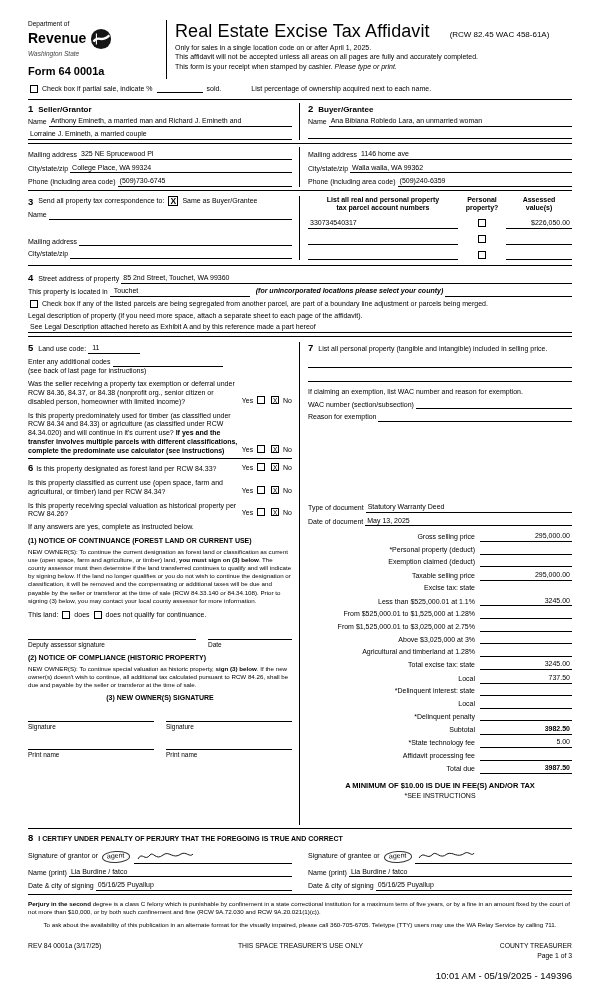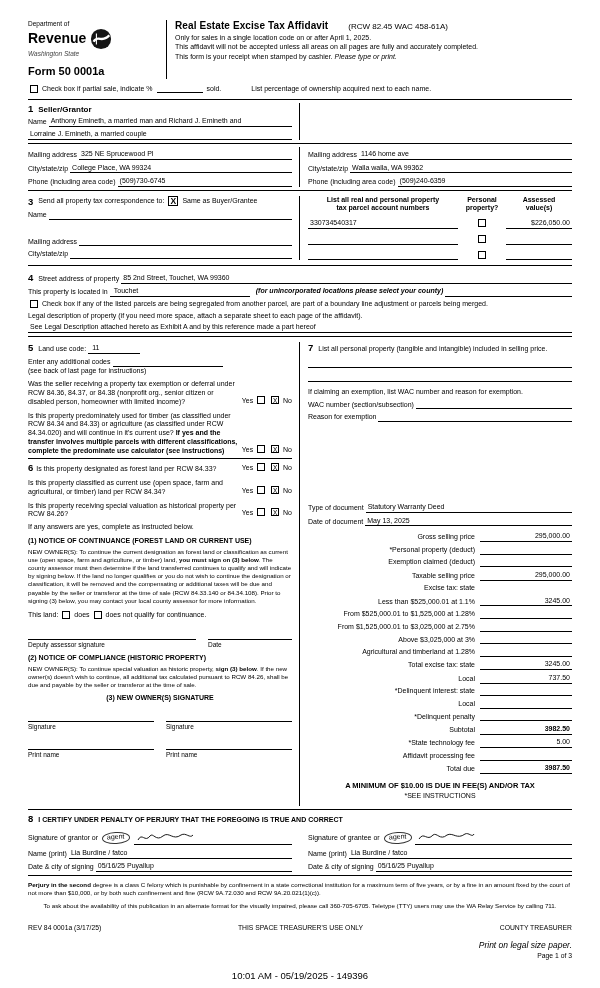--- a/index.html
+++ b/index.html
@@ -19,21 +19,21 @@
   .pl{padding-left:8px}
   
   .hdr{display:flex;gap:16px;margin-bottom:3px}
   .hdr-left{width:122px;flex:0 0 auto}
   .dept-of{font-size:6.5px}
   .dept-row{display:flex;align-items:center;gap:4px}
   .dept-rev{font-size:14px;font-weight:bold}
   .dept-state{font-size:6.5px;color:#444;font-style:italic}
   .form-num{font-size:11px;font-weight:bold;margin-top:7px}
   .hdr-right{flex:1;border-left:1.5px solid #000;padding-left:8px}
-  .title{font-size:10px;font-weight:bold;letter-spacing:.1px}
+  .title{font-size:18px;font-weight:normal;letter-spacing:.1px}
   .rcw{font-size:8px;margin-left:18px}
   .note{font-size:7px;margin-top:1px}
   .partial{margin:3px 0 2px;align-items:center}
   .shortline{display:inline-block;width:46px;border-bottom:1px solid #000;height:8px;margin:0 2px}
   .gapgrow{width:26px}
   
   .sec-title{margin-bottom:2px}
   .st{font-size:8px;font-weight:bold}
   .lbl{flex:0 0 auto;padding-bottom:0}
   .fldrow{margin-top:3.5px}
@@ -73,40 +73,40 @@
   
   .sig8{display:grid;grid-template-columns:1fr 1fr;column-gap:16px;margin-top:2px}
   .circled{display:inline-block;border:1px solid #333;border-radius:50%;padding:0 4px 1px;transform:rotate(-3deg);margin:0 2px}
   .sigline svg{vertical-align:bottom}
   
   .tiny{font-size:6.2px;line-height:1.32;margin-top:2px}
   .trio{display:flex;margin-top:13px;font-size:6.8px}
   .trio .mid{flex:1;text-align:center}
   .legalpaper{font-size:8.5px;font-style:italic;text-align:right;margin-top:8px}
   .pagenum{font-size:6.8px;text-align:right;margin-top:1px}
-  .ts{font-size:9.5px;text-align:center;margin-top:10px}
+  .ts{font-size:9.5px;text-align:right;margin-top:10px}
 </style>
 </head>
 <body>
 
 <div class="page">
 
   <header class="hdr">
     <div class="hdr-left">
       <div class="dept-of">Department of</div>
       <div class="dept-row">
         <span class="dept-rev">Revenue</span>
         <svg width="22" height="22" viewBox="0 0 24 24">
           <circle cx="12" cy="12" r="11" fill="#151515"></circle>
           <path d="M4 15 C8 7 14 17 21 8" stroke="#fff" stroke-width="2.6" fill="none"></path>
           <path d="M7 6 L7 18" stroke="#fff" stroke-width="1.2"></path>
         </svg>
       </div>
       <div class="dept-state">Washington State</div>
-      <div class="form-num">Form 50 0001a</div>
+      <div class="form-num">Form 64 0001a</div>
     </div>
     <div class="hdr-right">
       <div>
         <span class="title">Real Estate Excise Tax Affidavit</span>
         <span class="rcw">(RCW 82.45 WAC 458-61A)</span>
       </div>
       <div class="note">Only for sales in a single location code on or after April 1, 2025.</div>
       <div class="note">This affidavit will not be accepted unless all areas on all pages are fully and accurately completed.</div>
       <div class="note">
         <span>This form is your receipt when stamped by cashier.</span>
@@ -131,20 +131,33 @@
       <div class="sec-title">
         <span class="num">1</span>
         <span class="st">Seller/Grantor</span>
       </div>
       <div class="row">
         <span class="lbl">Name</span>
         <span class="line">Anthony Emineth, a married man and Richard J. Emineth and</span>
       </div>
       <div class="row fldrow">
         <span class="line">Lorraine J. Emineth, a married couple</span>
+      </div>
+    </div>
+    <div class="pl">
+      <div class="sec-title">
+        <span class="num">2</span>
+        <span class="st">Buyer/Grantee</span>
+      </div>
+      <div class="row">
+        <span class="lbl">Name</span>
+        <span class="line">Ana Bibiana Robledo Lara, an unmarried woman</span>
+      </div>
+      <div class="row fldrow">
+        <span class="line"></span>
       </div>
     </div>
   </div>
 
   <div class="g2 addr-band">
     <div class="vr">
       <div class="row fldrow">
         <span class="lbl">Mailing address</span>
         <span class="line">325 NE Sprucewood Pl</span>
       </div>
@@ -540,18 +553,17 @@
   <div>
     <div class="tiny">
       <span class="b">Perjury in the second</span><span> degree is a class C felony which is punishable by confinement in a state correctional institution for a maximum term of five years, or by a fine in an amount fixed by the court of not more than $10,000, or by both such confinement and fine (RCW 9A.72.030 and RCW 9A.20.021(1)(c)).</span>
     </div>
     <div class="tiny center" style="margin-top:5px">To ask about the availability of this publication in an alternate format for the visually impaired, please call 360-705-6705. Teletype (TTY) users may use the WA Relay Service by calling 711.</div>
     <div class="trio">
       <span>REV 84 0001a (3/17/25)</span>
       <span class="mid">THIS SPACE TREASURER'S USE ONLY</span>
       <span>COUNTY TREASURER</span>
     </div>
-    <div class="legalpaper">Print on legal size paper.</div>
     <div class="pagenum">Page 1 of 3</div>
     <div class="ts">10:01 AM - 05/19/2025 - 149396</div>
   </div>
 
 </div>
 
 </body></html>

